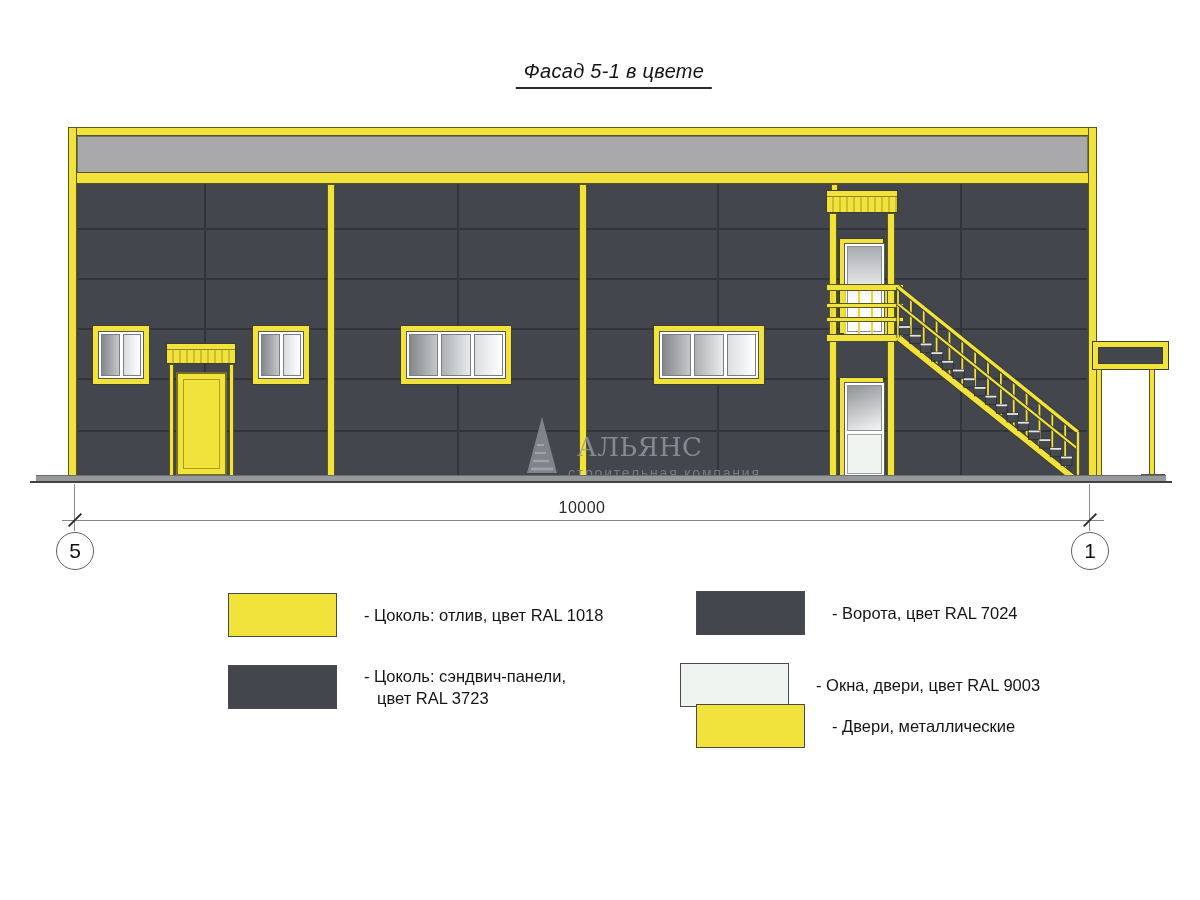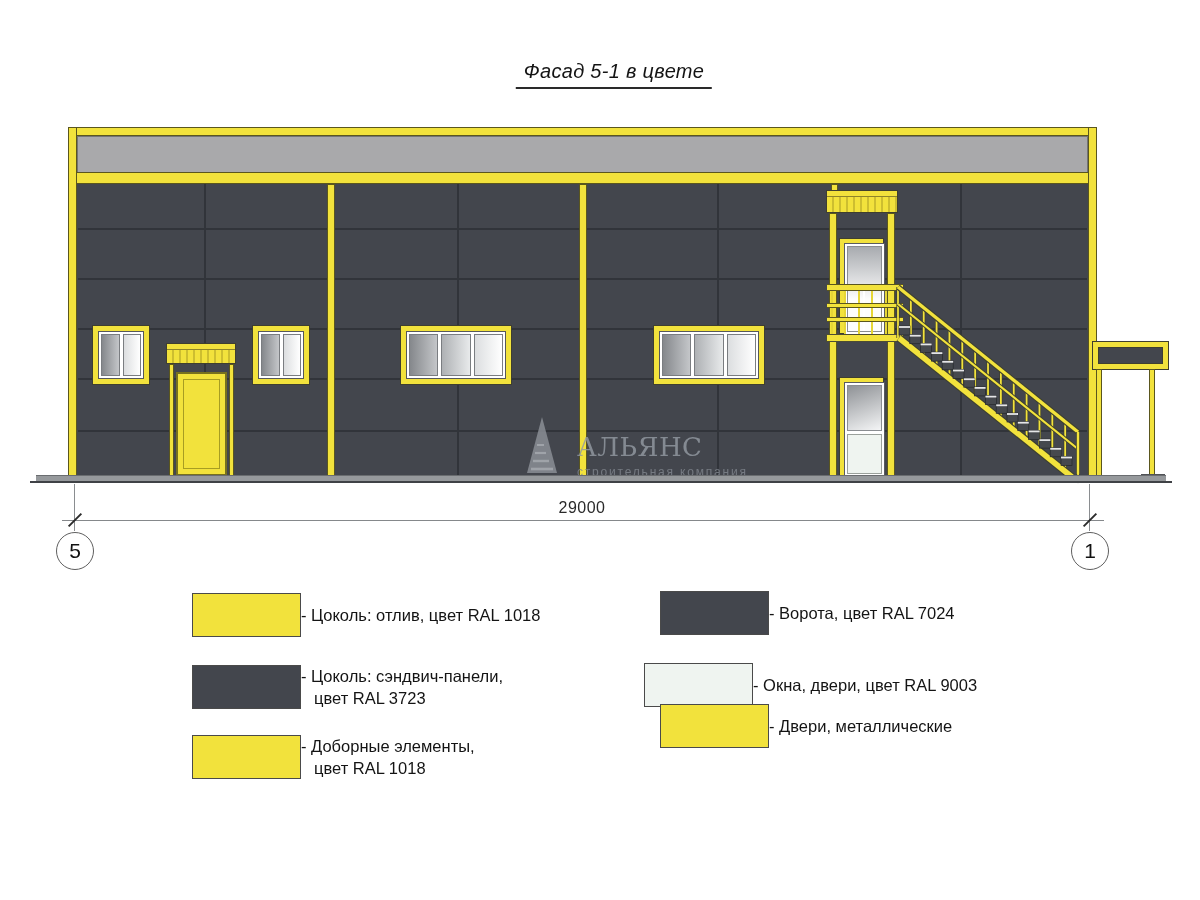--- a/index.html
+++ b/index.html
@@ -70,24 +70,24 @@
   #dimline{left:62px;top:520px;width:1042px;height:1px;background:#85888b;}
   .tick{width:18px;height:2px;background:#2b2b2b;transform:rotate(-45deg);}
   #dimlabel{left:490px;top:499px;width:184px;text-align:center;font-size:16px;color:#2a2a2a;letter-spacing:.5px;}
   .axis{width:38px;height:38px;border-radius:50%;border:1px solid #5f5f5f;background:#fff;
         display:flex;align-items:center;justify-content:center;font-size:21px;color:#111;}
 
   
   #watermark{left:518px;top:414px;width:180px;height:66px;opacity:.82;pointer-events:none;}
   #wm-name{position:absolute;left:59px;top:18px;font-family:"DejaVu Serif",serif;font-size:26px;
            color:#939aa2;letter-spacing:.5px;}
-  #wm-sub{position:absolute;left:59px;top:51px;font-size:12px;color:#81868e;letter-spacing:1.8px;white-space:nowrap;}
-
-  
-  .lrow{display:flex;}
+  #wm-sub{position:absolute;left:50px;top:51px;font-size:14px;color:#81868e;letter-spacing:1.8px;white-space:nowrap;}
+
+  
+  .lrow{display:flex;gap:27px;margin-left:36px;}
   .swatch{width:107px;height:42px;border:1px solid #4a4a4a;flex:0 0 auto;}
   .ltext{display:flex;flex-direction:column;justify-content:center;min-height:42px;
          font-size:16.5px;color:#141414;line-height:22px;white-space:nowrap;}
   .l2{margin-left:13px;}
   .l2:empty{display:none;}
 </style>
 </head>
 <body>
 
 <div id="canvas">
@@ -274,21 +274,21 @@
   </div>
 
   <div class="abs" id="base-strip"></div>
   <div class="abs" id="ground-line"></div>
 
   <div class="abs extline" style="left:74px"></div>
   <div class="abs extline" style="left:1089px"></div>
   <div class="abs" id="dimline"></div>
   <div class="abs tick" style="left:66px;top:519px"></div>
   <div class="abs tick" style="left:1081px;top:519px"></div>
-  <div class="abs" id="dimlabel">29000</div>
+  <div class="abs" id="dimlabel">10000</div>
 
   <div class="abs axis" style="left:56px;top:532px">
     <span>5</span>
   </div>
   <div class="abs axis" style="left:1071px;top:532px">
     <span>1</span>
   </div>
 
   <div class="abs lrow" style="left:192px;top:593px">
     <div class="swatch" style="background: rgb(242, 226, 60);"></div>
@@ -297,27 +297,20 @@
 
     </div>
   </div>
   <div class="abs lrow" style="left:192px;top:665px">
     <div class="swatch" style="background: rgb(67, 70, 77);"></div>
     <div class="ltext">
       <span class="l1">- Цоколь: сэндвич-панели,</span>
       <span class="l2">цвет RAL 3723</span>
     </div>
   </div>
-  <div class="abs lrow" style="left:192px;top:735px">
-    <div class="swatch" style="background: rgb(242, 226, 60);"></div>
-    <div class="ltext">
-      <span class="l1">- Доборные элементы,</span>
-      <span class="l2">цвет RAL 1018</span>
-    </div>
-  </div>
   <div class="abs lrow" style="left:660px;top:591px">
     <div class="swatch" style="background: rgb(67, 70, 77);"></div>
     <div class="ltext">
       <span class="l1">- Ворота, цвет RAL 7024</span>
 
     </div>
   </div>
   <div class="abs lrow" style="left:644px;top:663px">
     <div class="swatch" style="background: rgb(239, 244, 240);"></div>
     <div class="ltext">

